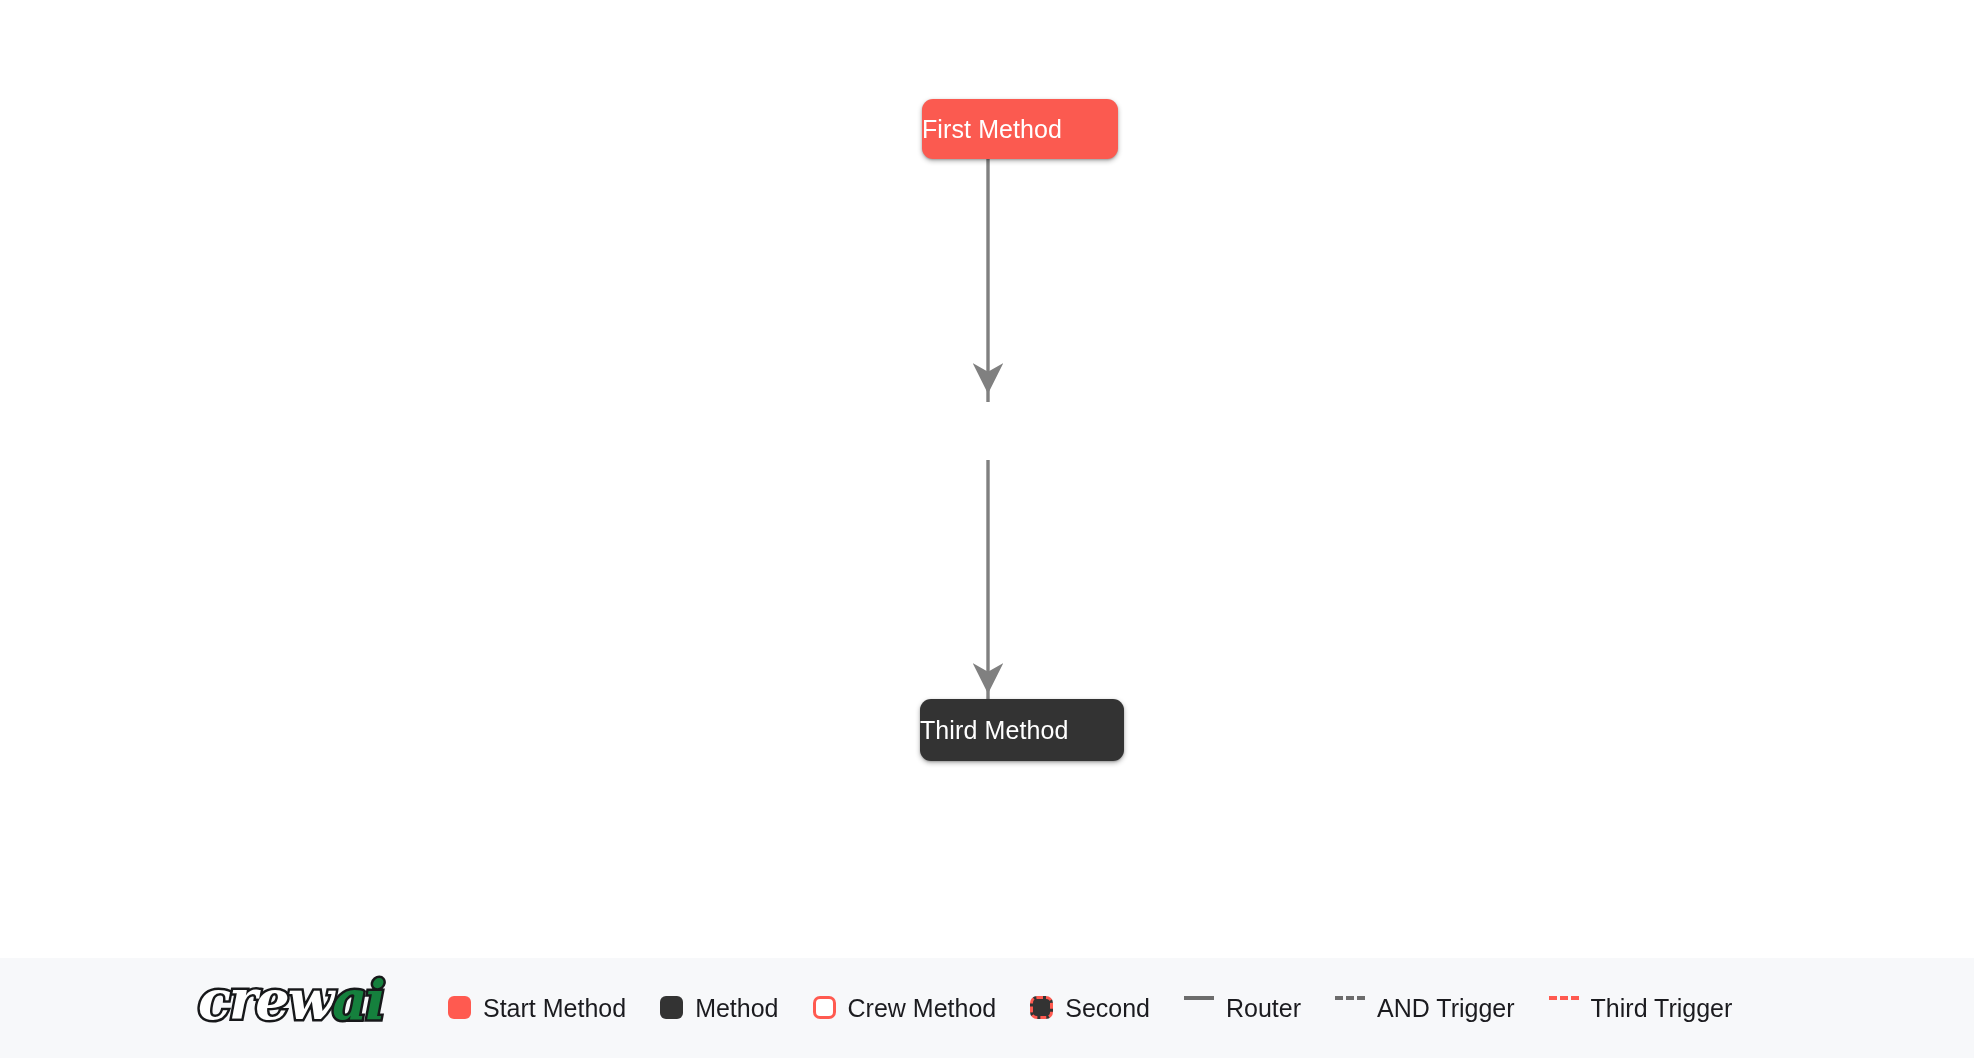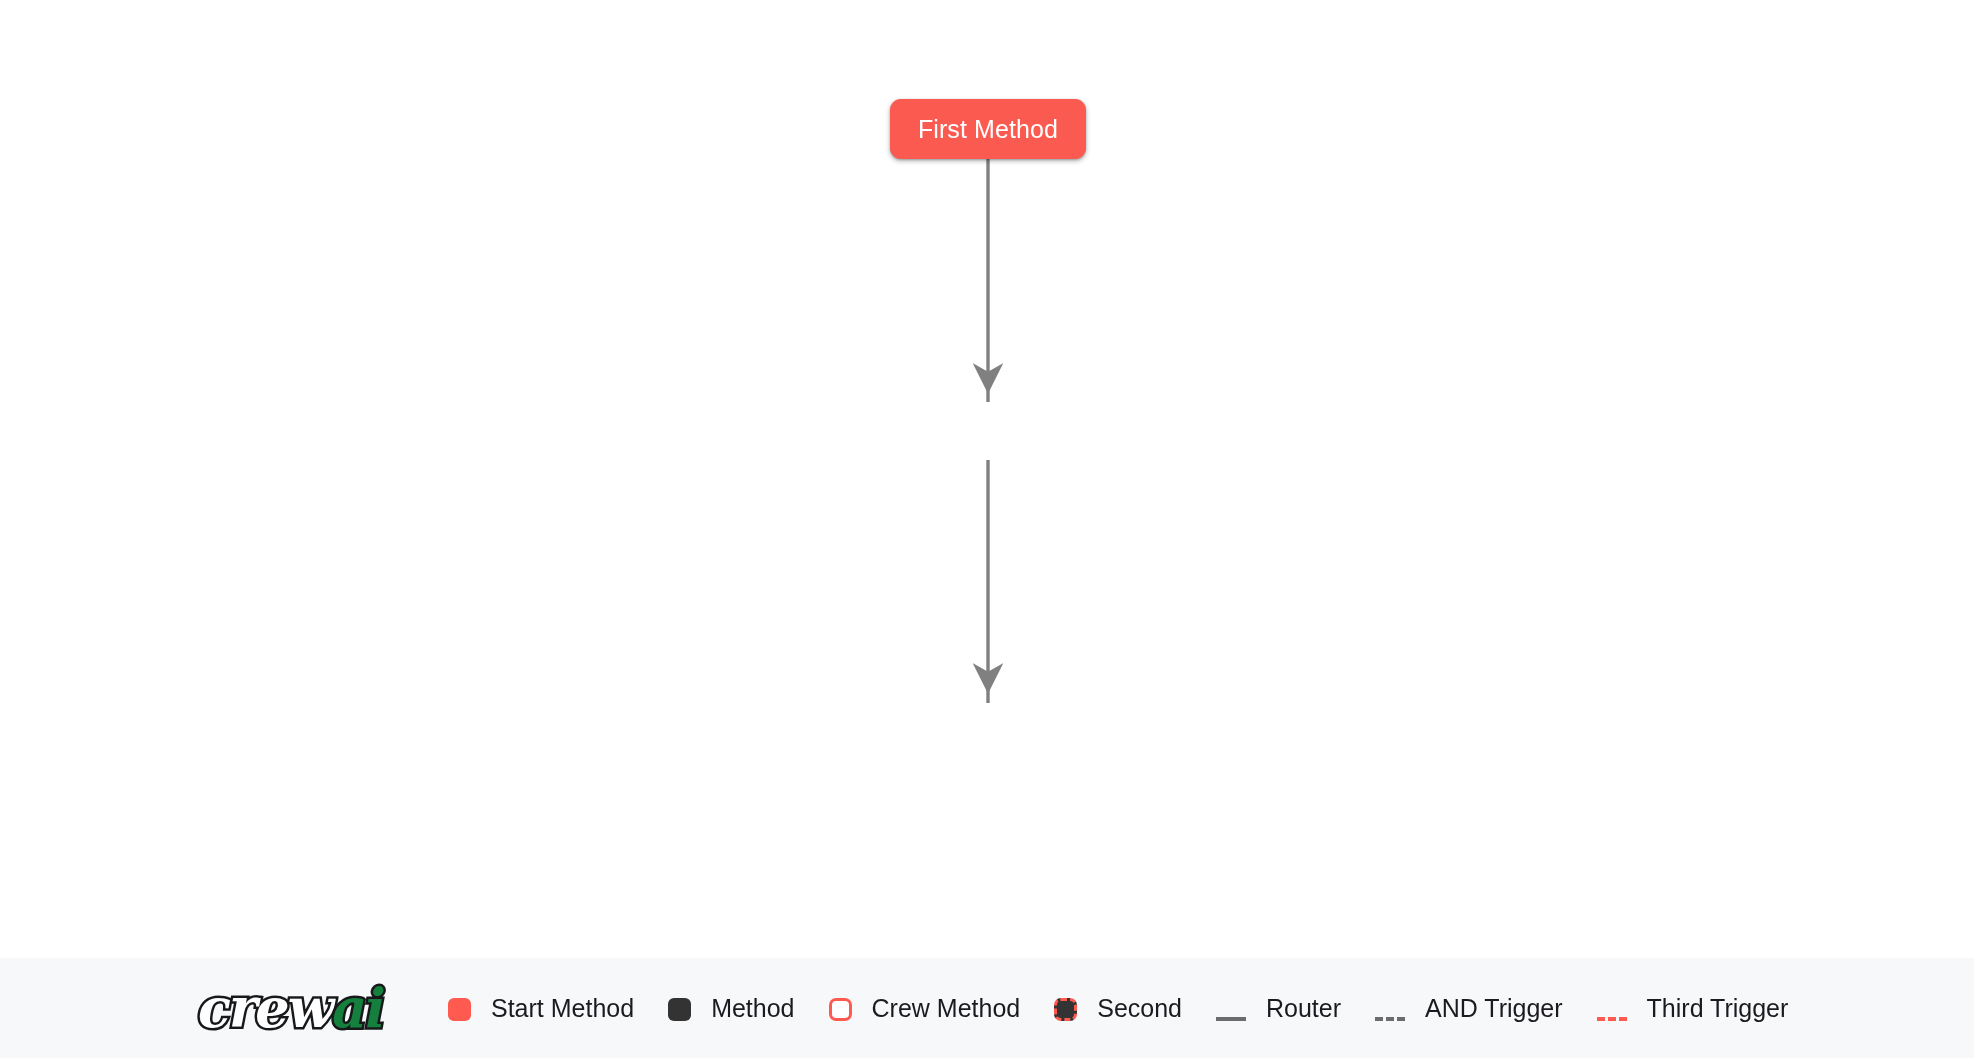--- a/index.html
+++ b/index.html
@@ -39,29 +39,29 @@
     width: 1974px;
     height: 958px;
     pointer-events: none;
   }
 
   .node {
     position: absolute;
     box-sizing: border-box;
     display: flex;
     align-items: center;
-    justify-content: center;
     border-radius: 11px;
     color: #ffffff;
     font-size: 25px;
     font-weight: 400;
     letter-spacing: 0.1px;
     white-space: nowrap;
     box-shadow: 0 2px 5px rgba(0,0,0,0.30), 0 1px 2px rgba(0,0,0,0.18);
     font-family: "Liberation Sans", sans-serif;
+    margin-left: 32px;
   }
 
   .node-label {
     line-height: 1;
     display: block;
   }
 
   
   #legend {
     position: absolute;
@@ -76,36 +76,34 @@
     padding-left: 198px;
   }
 
   #legend-logo {
     position: relative;
     width: 222px;
     height: 70px;
     flex: 0 0 auto;
     margin-right: 28px;
     display: flex;
+    justify-content: flex-start;
+  }
+
+  .legend-items {
+    display: flex;
     align-items: center;
-    justify-content: flex-start;
-  }
-
-  .legend-items {
-    display: flex;
-    align-items: center;
     flex: 0 0 auto;
   }
 
   .legend-item {
     display: flex;
-    align-items: flex-end;
+    align-items: flex-start;
     margin-right: 34px;
     white-space: nowrap;
-    gap: 8px;
   }
   .legend-item:last-child { margin-right: 0; }
 
   .legend-text {
     font-size: 25px;
     color: #1b1b1f;
     font-family: "Liberation Sans", sans-serif;
     line-height: 1;
   }
 
@@ -186,20 +184,23 @@
         <line x1="988" y1="460" x2="988" y2="686" stroke="#808080" stroke-width="3.4" marker-end="url(#arrow-gray)"></line>
         <line x1="988" y1="686" x2="988" y2="703" stroke="#808080" stroke-width="3.4"></line>
       </g>
     </svg>
 
     <div class="node" id="node-first-method" style="left:890px; top:99px; width:196px; height:60px; background:#fb5a50;">
       <span class="node-label">First Method</span>
     </div>
 
 
+    <div class="node" id="node-third-method" style="left:888px; top:699px; width:204px; height:62px; background:#333333;">
+      <span class="node-label">Third Method</span>
+    </div>
 
   </div>
 
   <div id="legend">
 
     <div id="legend-logo">
       <span class="logo-word logo-crew">crew</span>
         <span class="logo-word logo-ai">ai</span>
     </div>
 

